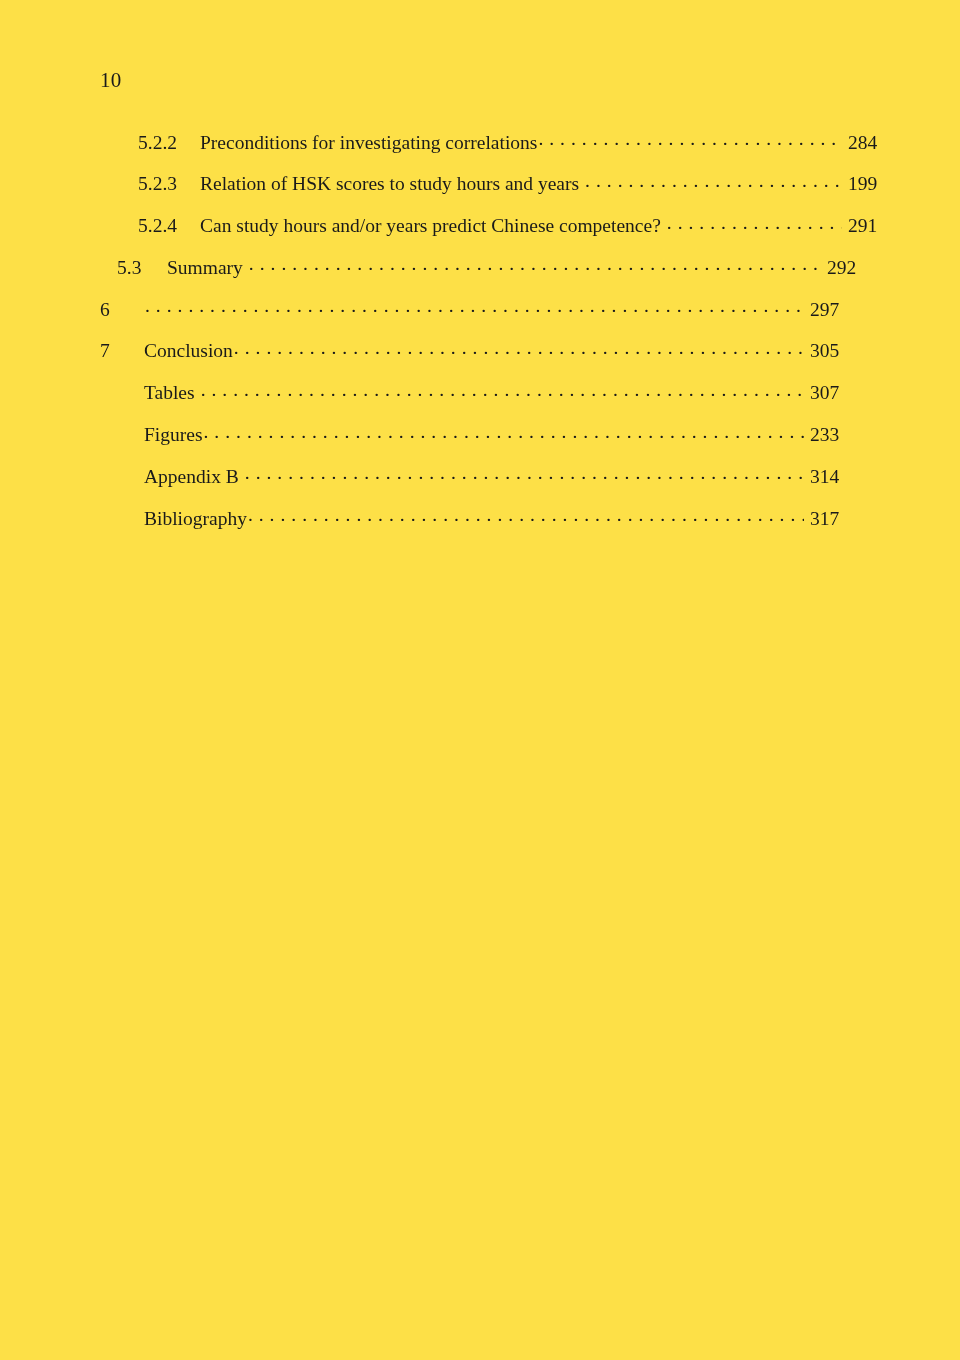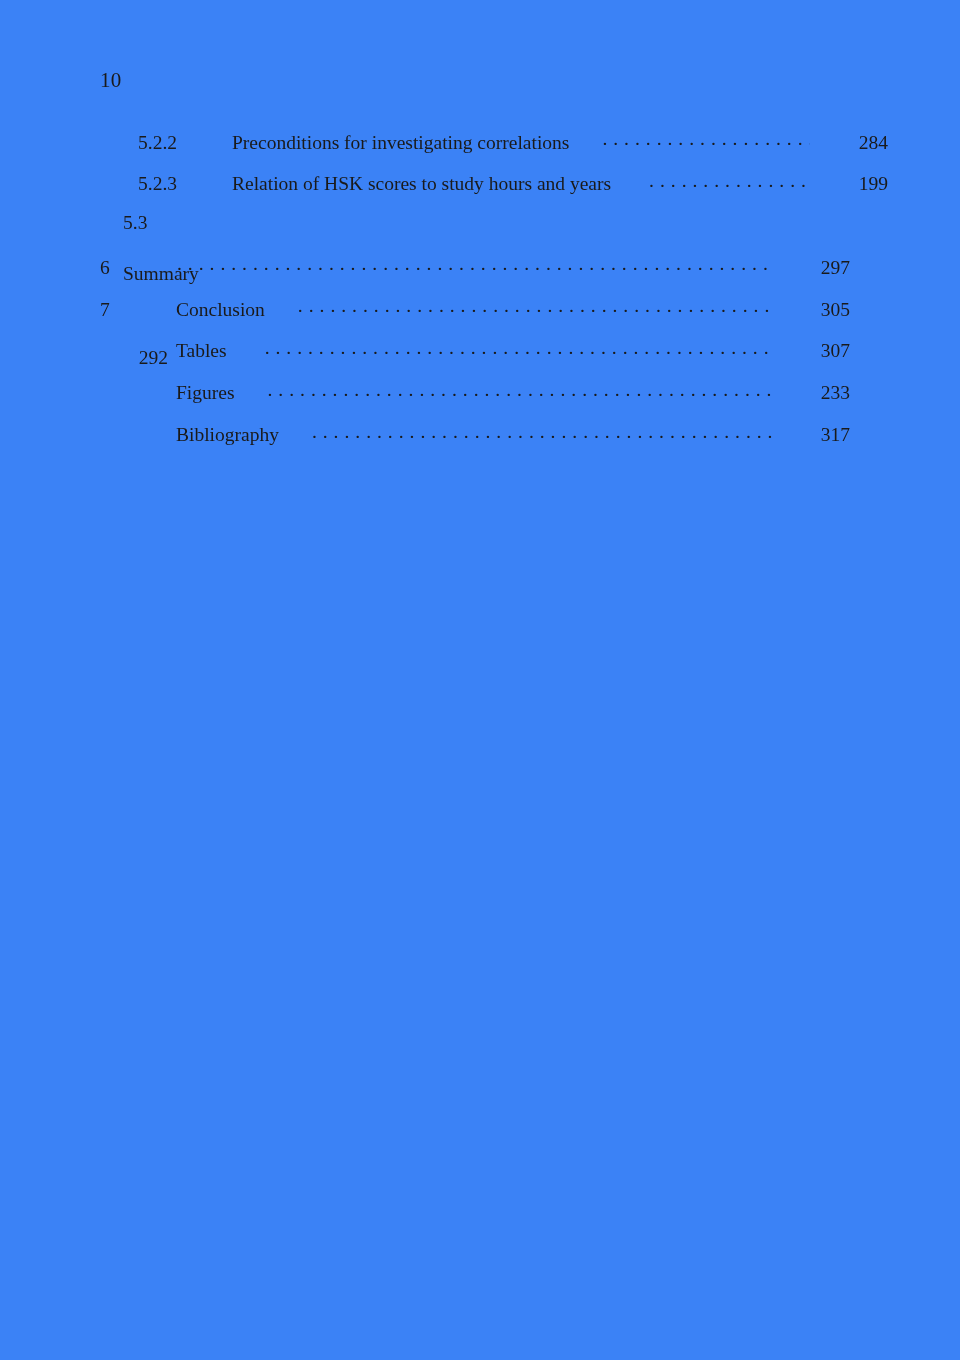--- a/index.html
+++ b/index.html
@@ -14,21 +14,21 @@
     color: #1a1a1a;
     position: relative;
     overflow: hidden;
   }
 
   .page {
     position: absolute;
     top: 0; left: 0;
     width: 960px;
     height: 1360px;
-    background: #3b82f6;
+    background: #fde047;
   }
 
   
   .folio {
     position: absolute;
     left: 100px;
     top: 70px;
     font-size: 21px;
     line-height: 1;
     color: #1a1a1a;
@@ -45,26 +45,25 @@
 
   .toc-entry {
     display: flex;
     align-items: baseline;
     width: 100%;
     font-size: 19.5px;
     line-height: 1;
     height: 41.8px;
     color: #1a1a1a;
     white-space: nowrap;
-    gap: 32px;
   }
 
   
   .toc-entry.lvl1 { padding-left: 0px; }
-  .toc-entry.lvl2 { padding-left: 17px; flex-direction: column; }
+  .toc-entry.lvl2 { padding-left: 17px; }
   .toc-entry.lvl3 { padding-left: 38px; }
 
   .toc-num {
     flex: 0 0 auto;
     text-align: left;
   }
   .lvl1 > .toc-num { width: 44px; }
   .lvl2 > .toc-num { width: 50px; }
   .lvl3 > .toc-num { width: 62px; }
 
@@ -91,21 +90,21 @@
     font-size: 19.5px;
     line-height: 1;
     color: #1a1a1a;
   }
   
   .toc-leader.gap { margin-left: 6px; }
 
   .toc-page {
     flex: 0 0 auto;
     width: 40px;
-    text-align: right;
+    text-align: left;
     padding-left: 5px;
   }
 </style>
 </head>
 <body>
 
 <div class="page">
 
   <div class="folio">10</div>
 
@@ -114,20 +113,26 @@
         <span class="toc-num">5.2.2</span>
         <span class="toc-title">Preconditions for investigating correlations</span>
         <span class="toc-leader"></span>
         <span class="toc-page">284</span>
       </div>
       <div class="toc-entry lvl3">
         <span class="toc-num">5.2.3</span>
         <span class="toc-title">Relation of HSK scores to study hours and years</span>
         <span class="toc-leader gap"></span>
         <span class="toc-page">199</span>
+      </div>
+      <div class="toc-entry lvl3">
+        <span class="toc-num">5.2.4</span>
+        <span class="toc-title">Can study hours and/or years predict Chinese competence?</span>
+        <span class="toc-leader gap"></span>
+        <span class="toc-page">291</span>
       </div>
       <div class="toc-entry lvl2">
         <span class="toc-num">5.3</span>
         <span class="toc-title">Summary</span>
         <span class="toc-leader gap"></span>
         <span class="toc-page">292</span>
       </div>
       <div class="toc-entry lvl1">
         <span class="toc-num">6</span>
         <span class="toc-leader"></span>
@@ -146,19 +151,25 @@
         <span class="toc-page">307</span>
       </div>
       <div class="toc-entry lvl1">
         <span class="toc-num"></span>
         <span class="toc-title">Figures</span>
         <span class="toc-leader"></span>
         <span class="toc-page">233</span>
       </div>
       <div class="toc-entry lvl1">
         <span class="toc-num"></span>
+        <span class="toc-title">Appendix B</span>
+        <span class="toc-leader gap"></span>
+        <span class="toc-page">314</span>
+      </div>
+      <div class="toc-entry lvl1">
+        <span class="toc-num"></span>
         <span class="toc-title">Bibliography</span>
         <span class="toc-leader"></span>
         <span class="toc-page">317</span>
       </div>
     </div>
 
 </div>
 
 </body></html>

